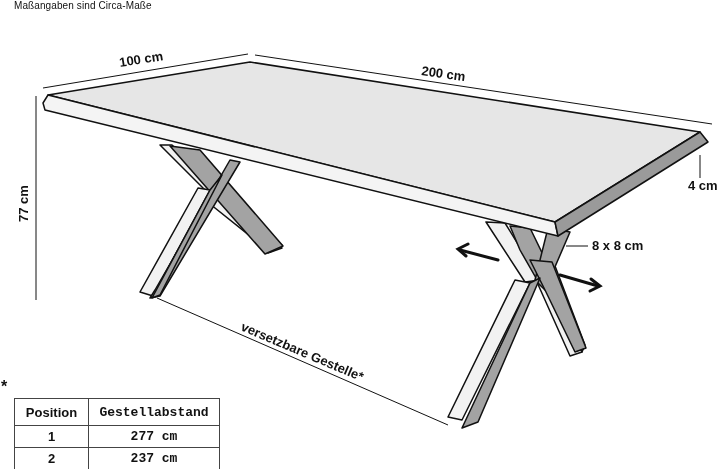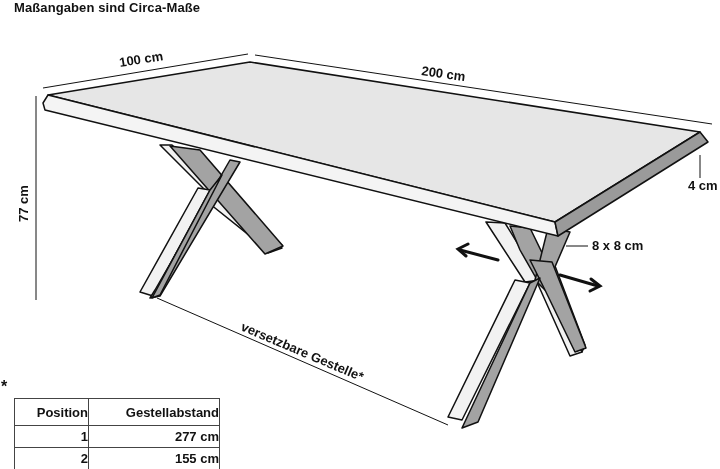--- a/index.html
+++ b/index.html
@@ -1,26 +1,26 @@
 <!DOCTYPE html>
 <html><head>
   <meta charset="utf-8">
   <style>
     html, body { margin: 0; padding: 0; background: #ffffff; }
     body { width: 720px; height: 469px; position: relative; overflow: hidden;
            font-family: "Liberation Sans", "DejaVu Sans", sans-serif; color: #111; }
-    .title { position: absolute; left: 14px; top: 0px; font-size: 13px; font-weight: bold; letter-spacing: 0.1px; }
+    .title { position: absolute; left: 14px; top: 0px; font-size: 10px; font-weight: normal; letter-spacing: 0.1px; }
     svg.drawing { position: absolute; left: 0; top: 0; }
     .lbl { font-family: "Liberation Sans", "DejaVu Sans", sans-serif; font-weight: bold; font-size: 13px; fill: #111; }
     .asterisk { position: absolute; left: 1px; top: 378px; font-size: 16px; font-weight: bold; }
     table.spec { position: absolute; left: 14px; top: 398px; border-collapse: collapse; font-size: 13px; font-weight: bold; }
-    table.spec th, table.spec td { border: 1.5px solid #444; text-align: right; padding: 0; height: 21px; }
+    table.spec th, table.spec td { border: 1.5px solid #444; text-align: center; padding: 0; height: 21px; }
     table.spec th { height: 26px; }
     table.spec .c1 { width: 73px; }
-    table.spec .c2 { width: 130px; }
+    table.spec .c2 { width: 130px; font-family: Liberation Mono, monospace; }
   </style>
 </head>
 <body>
 
 <div class="title">Maßangaben sind Circa-Maße</div>
 
 <svg class="drawing" width="720" height="469" viewBox="0 0 720 469">
 
   <g stroke="#111" stroke-width="1.5" stroke-linejoin="round">
 
@@ -93,16 +93,16 @@
       <tr>
     <th class="c1">Position</th>
     <th class="c2">Gestellabstand</th>
   </tr>
   <tr>
     <td class="c1">1</td>
     <td class="c2">277 cm</td>
   </tr>
   <tr>
     <td class="c1">2</td>
-    <td class="c2">155 cm</td>
+    <td class="c2">237 cm</td>
   </tr>
 </tbody>
   </table>
 
 </body></html>

